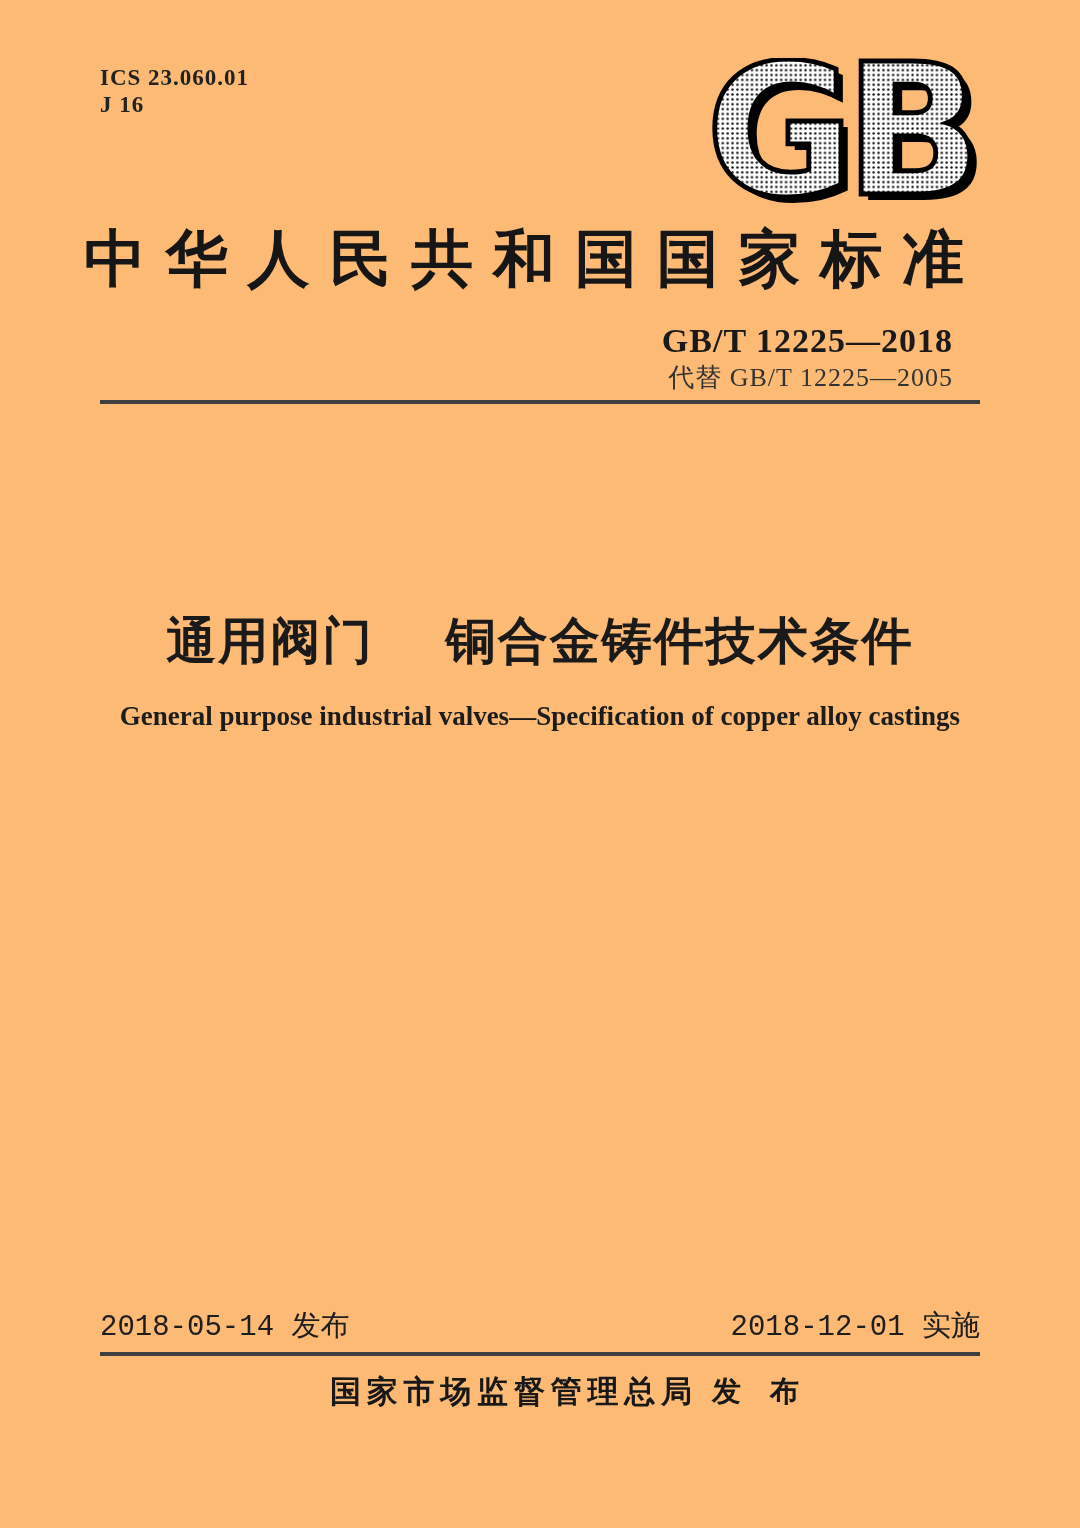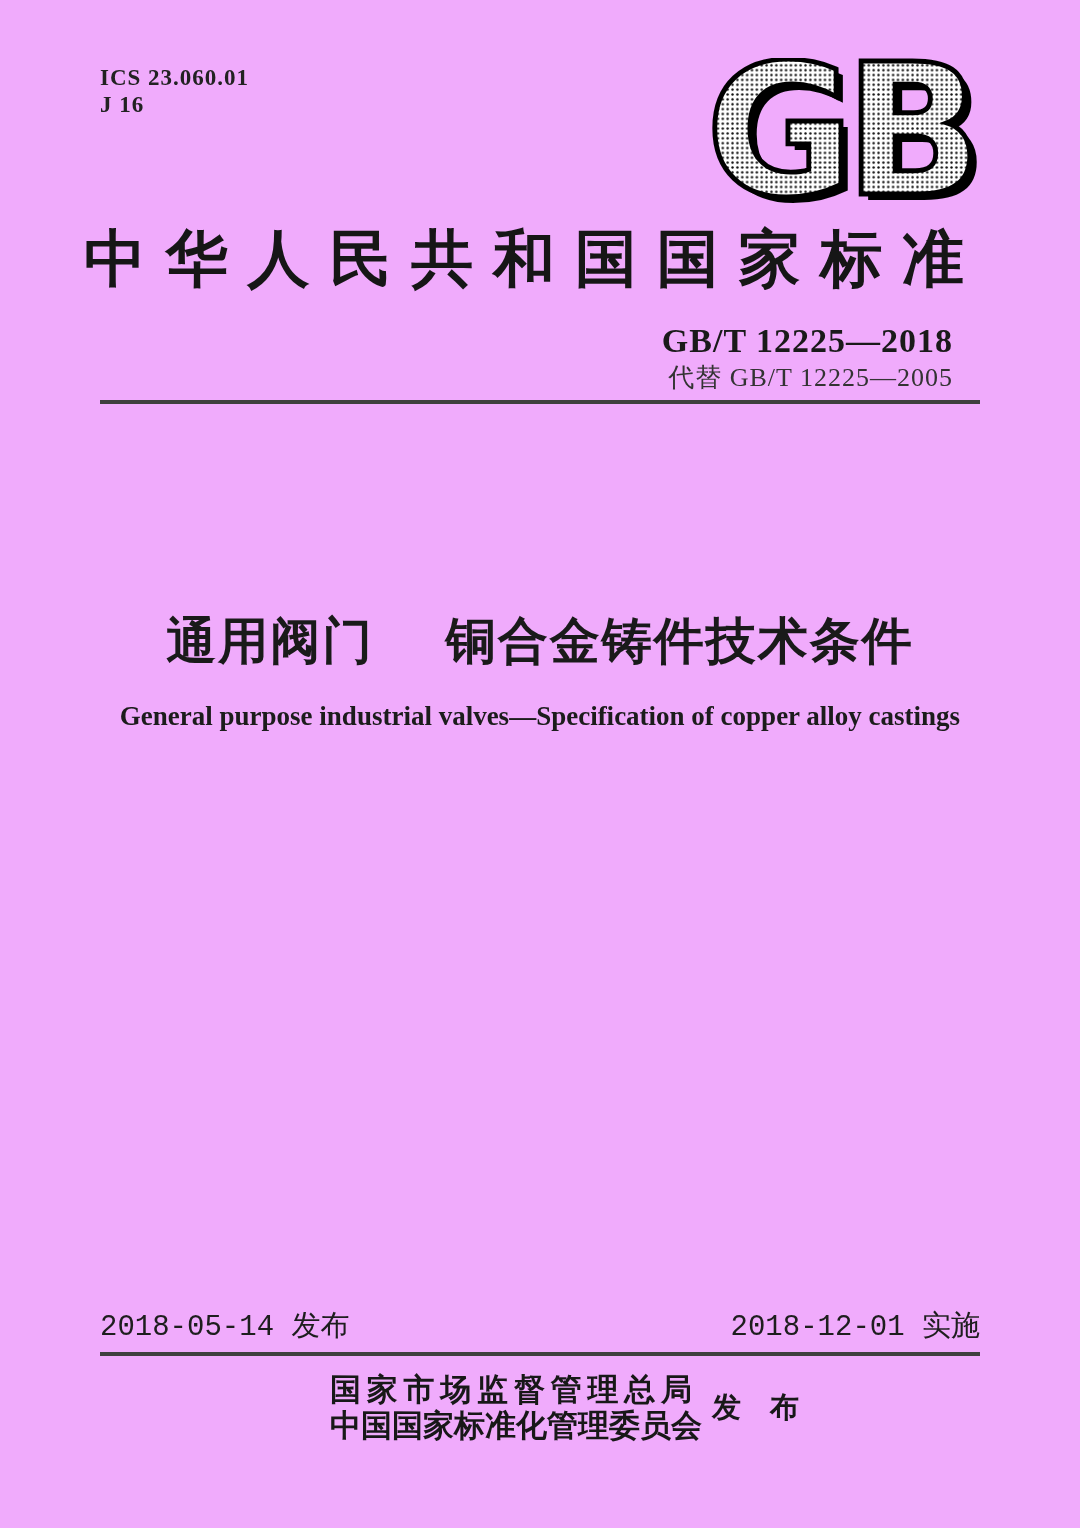--- a/index.html
+++ b/index.html
@@ -2,21 +2,21 @@
 <html><head>
 <meta charset="utf-8">
 <style>
   * { margin: 0; padding: 0; box-sizing: border-box; }
   html, body { background: #ffffff; }
   .page {
     position: relative;
     width: 1080px;
     height: 1528px;
     margin: 0 auto;
-    background: #f0abfc;
+    background: #fdba74;
     color: #1f1f1f;
     overflow: hidden;
     font-family: "Liberation Serif", serif;
   }
   
   .ics-block {
     position: absolute;
     left: 100px;
     top: 64px;
     font-family: "Liberation Serif", serif;
@@ -197,18 +197,17 @@
   <div class="dates-row">
     <span>2018-05-14 发布</span>
     <span>2018-12-01 实施</span>
   </div>
 
   <div class="rule rule-bottom"></div>
 
   <div class="publisher">
     <div class="publisher-names">
       <span class="publisher-line1">国家市场监督管理总局</span>
-      <span class="publisher-line2">中国国家标准化管理委员会</span>
     </div>
     <div class="issue-label">发　布</div>
   </div>
 
 </div>
 
 </body></html>

